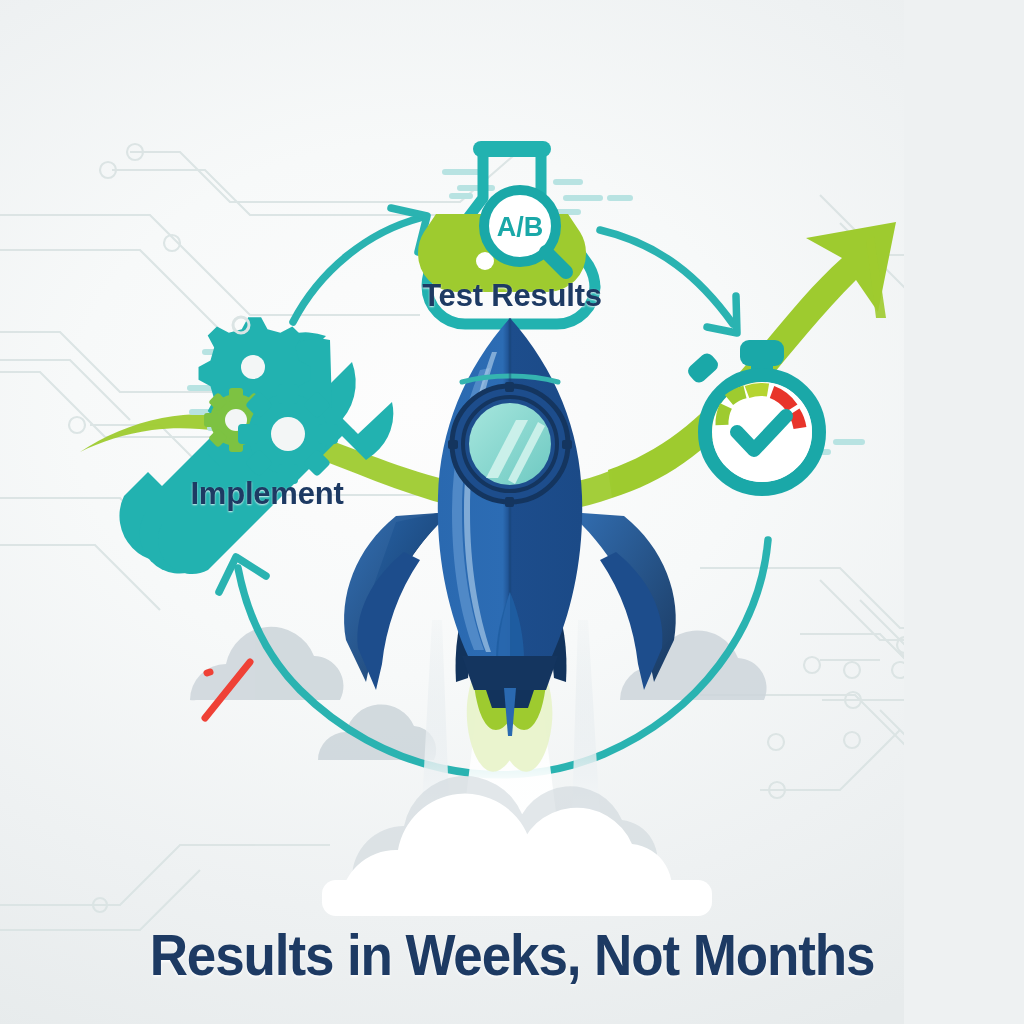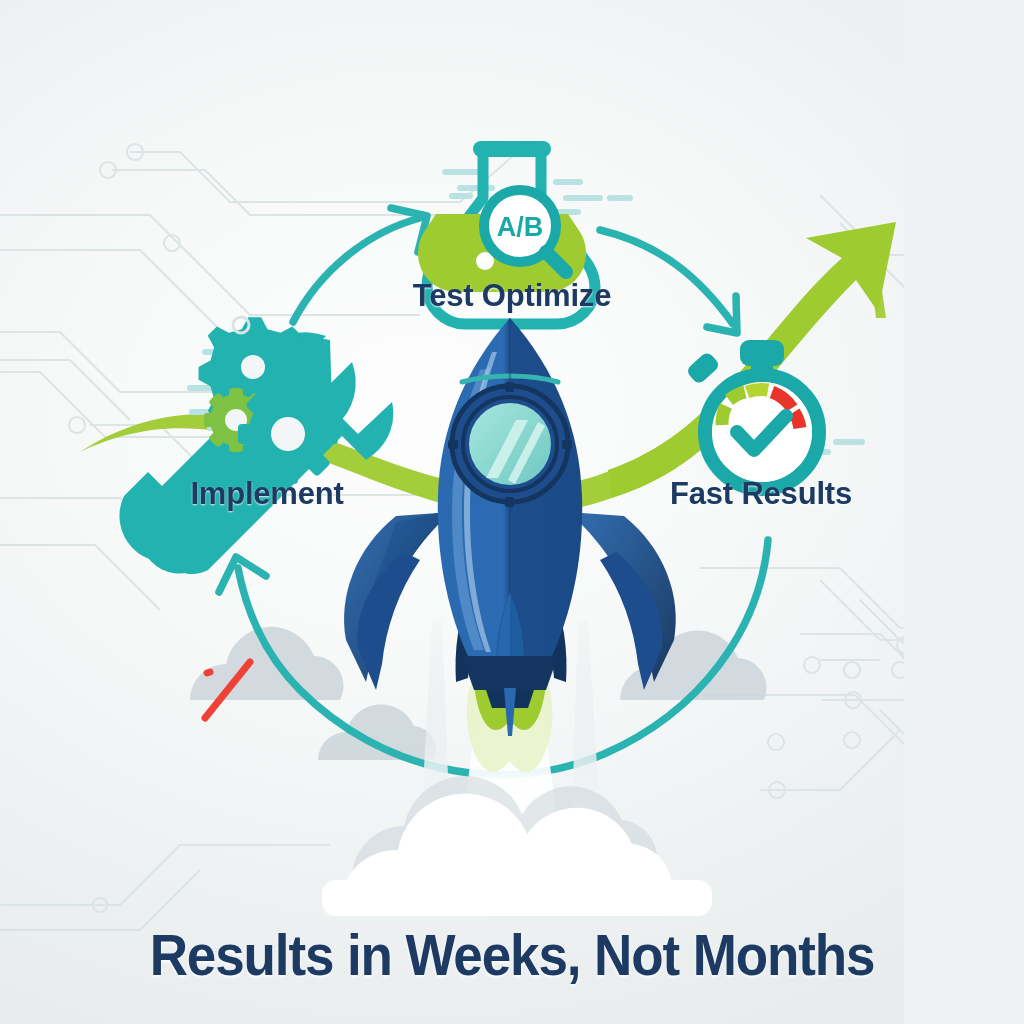--- a/index.html
+++ b/index.html
@@ -385,21 +385,20 @@
     </g>
 
     <g>
       <path d="M462,656 h96 l-12,34 h-72 z" fill="#14355f"></path>
       <path d="M486,690 h48 l-6,18 h-36 z" fill="#12335c"></path>
     </g>
 
     <path d="M504,688 h12 l-4,48 l-4,0 z" fill="#2a69b0"></path>
   </svg>
 
-  <div class="lbl" id="lbl-test">Test Optimize</div>
+  <div class="lbl" id="lbl-test">Test Results</div>
 
   <div class="lbl" id="lbl-impl">Implement</div>
 
-  <div class="lbl" id="lbl-fast">Fast Results</div>
 
   <div id="headline">Results in Weeks, Not Months</div>
 
 </div>
 
 </body></html>

